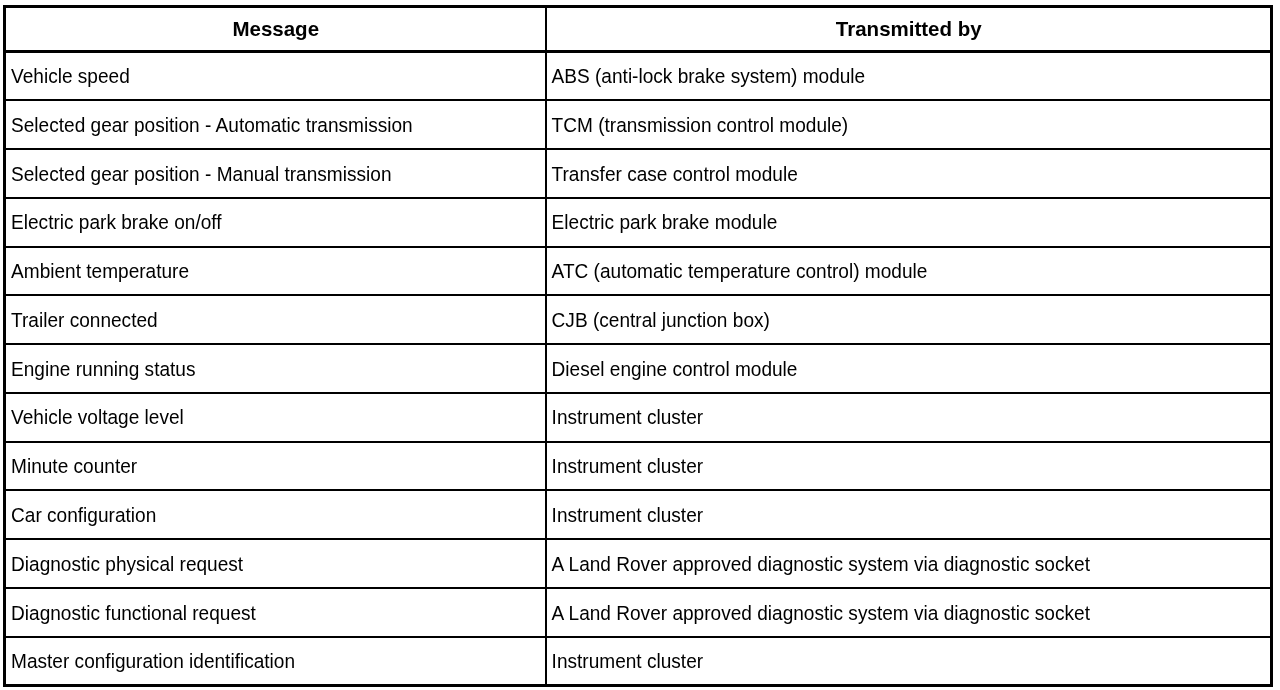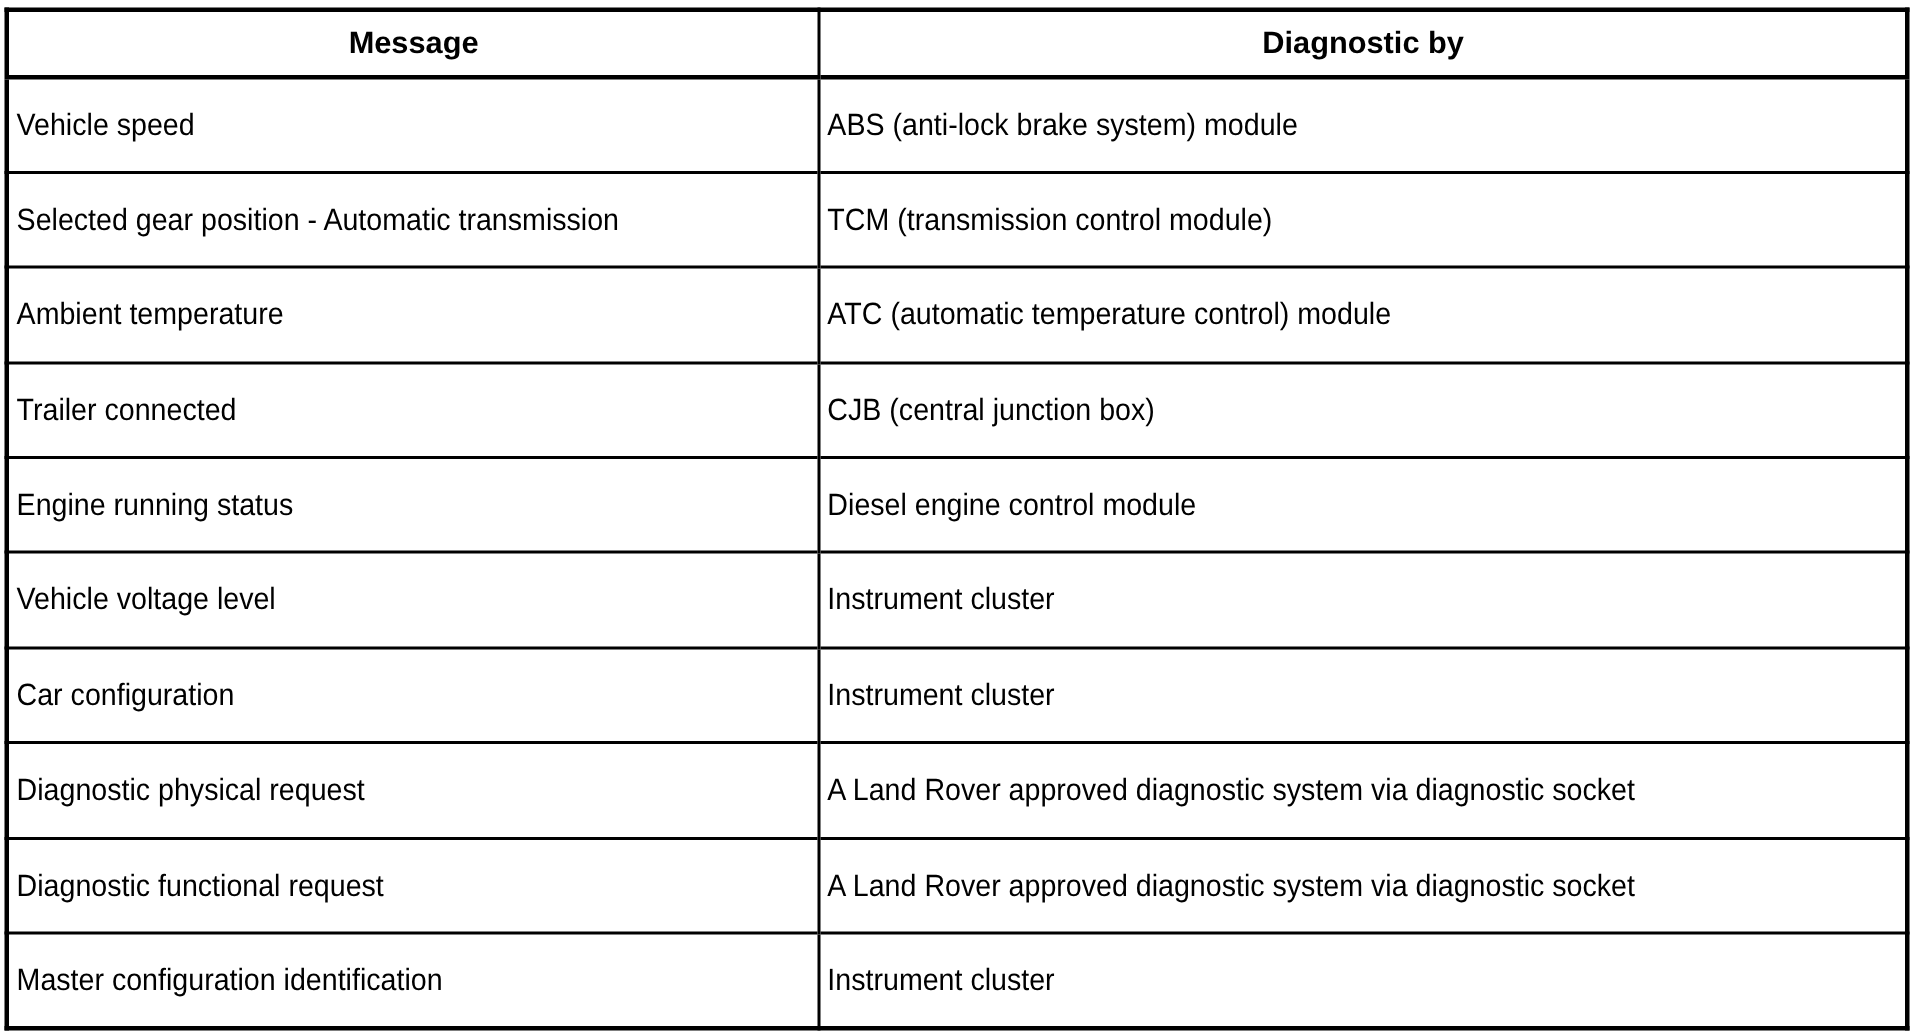--- a/index.html
+++ b/index.html
@@ -88,46 +88,58 @@
 
 <div id="table-wrap">
   <table class="msg-table">
     <colgroup>
       <col class="col-message">
       <col class="col-transmitter">
     </colgroup>
     <thead>
       <tr>
         <th class="th-message">Message</th>
-        <th class="th-transmitter">Diagnostic by</th>
+        <th class="th-transmitter">Transmitted by</th>
       </tr>
     </thead>
     <tbody id="table-body">
         <tr>
           <td class="cell-message">Vehicle speed</td>
           <td class="cell-transmitter">ABS (anti-lock brake system) module</td>
         </tr>
         <tr>
           <td class="cell-message">Selected gear position - Automatic transmission</td>
           <td class="cell-transmitter">TCM (transmission control module)</td>
+        </tr>
+        <tr>
+          <td class="cell-message">Selected gear position - Manual transmission</td>
+          <td class="cell-transmitter">Transfer case control module</td>
+        </tr>
+        <tr>
+          <td class="cell-message">Electric park brake on/off</td>
+          <td class="cell-transmitter">Electric park brake module</td>
         </tr>
         <tr>
           <td class="cell-message">Ambient temperature</td>
           <td class="cell-transmitter">ATC (automatic temperature control) module</td>
         </tr>
         <tr>
           <td class="cell-message">Trailer connected</td>
           <td class="cell-transmitter">CJB (central junction box)</td>
         </tr>
         <tr>
           <td class="cell-message">Engine running status</td>
           <td class="cell-transmitter">Diesel engine control module</td>
         </tr>
         <tr>
           <td class="cell-message">Vehicle voltage level</td>
+          <td class="cell-transmitter">Instrument cluster</td>
+        </tr>
+        <tr>
+          <td class="cell-message">Minute counter</td>
           <td class="cell-transmitter">Instrument cluster</td>
         </tr>
         <tr>
           <td class="cell-message">Car configuration</td>
           <td class="cell-transmitter">Instrument cluster</td>
         </tr>
         <tr>
           <td class="cell-message">Diagnostic physical request</td>
           <td class="cell-transmitter">A Land Rover approved diagnostic system via diagnostic socket</td>
         </tr>

